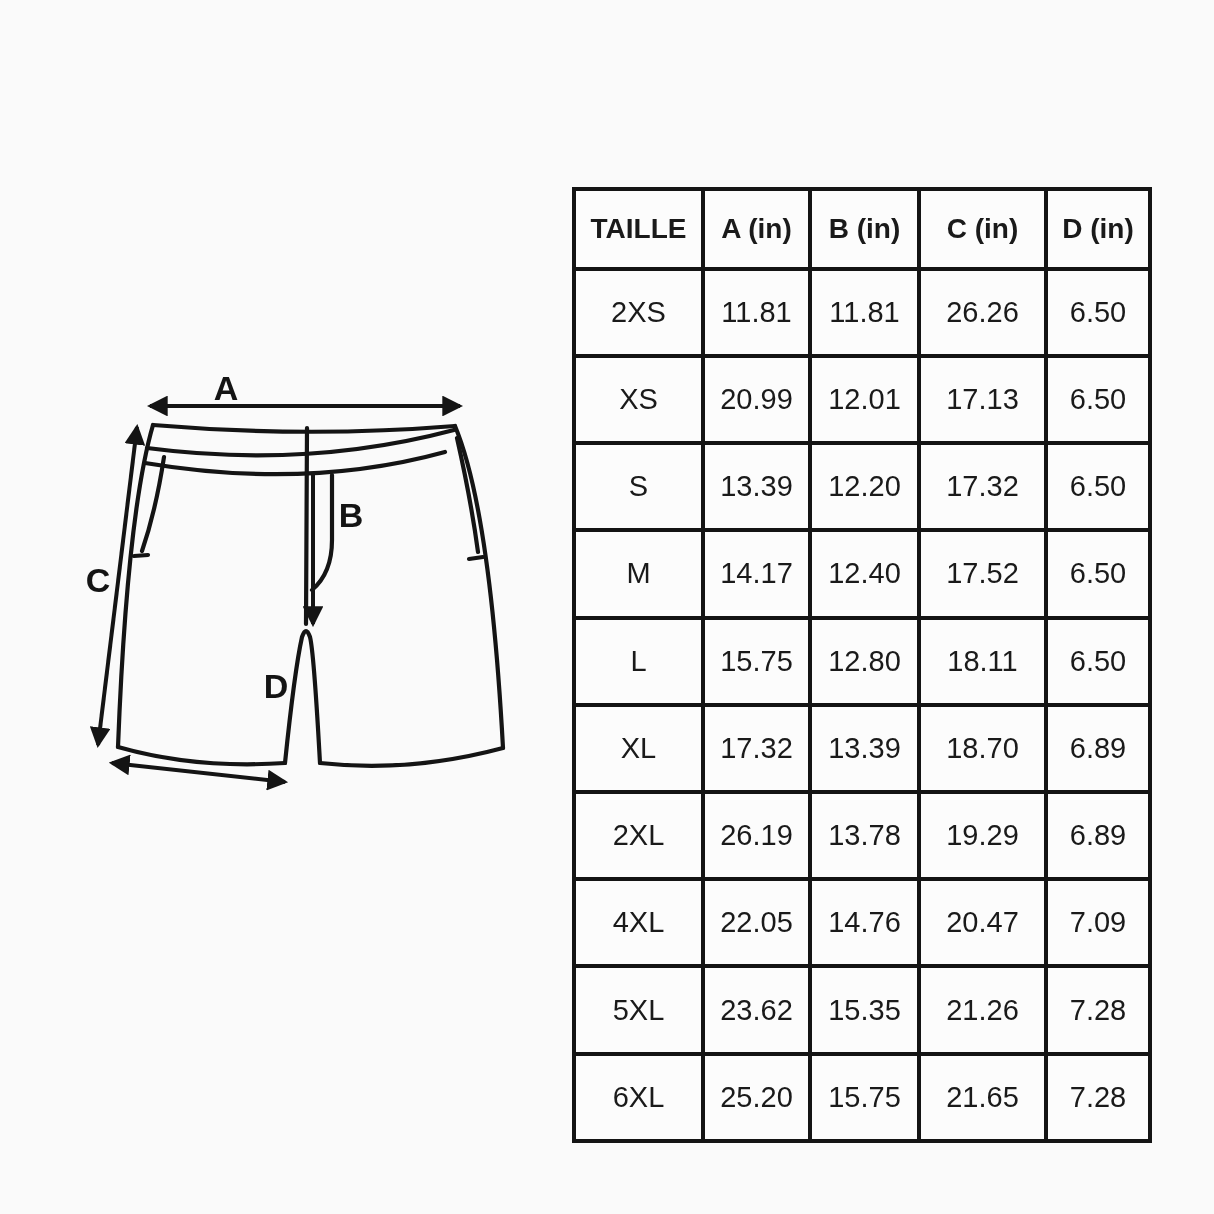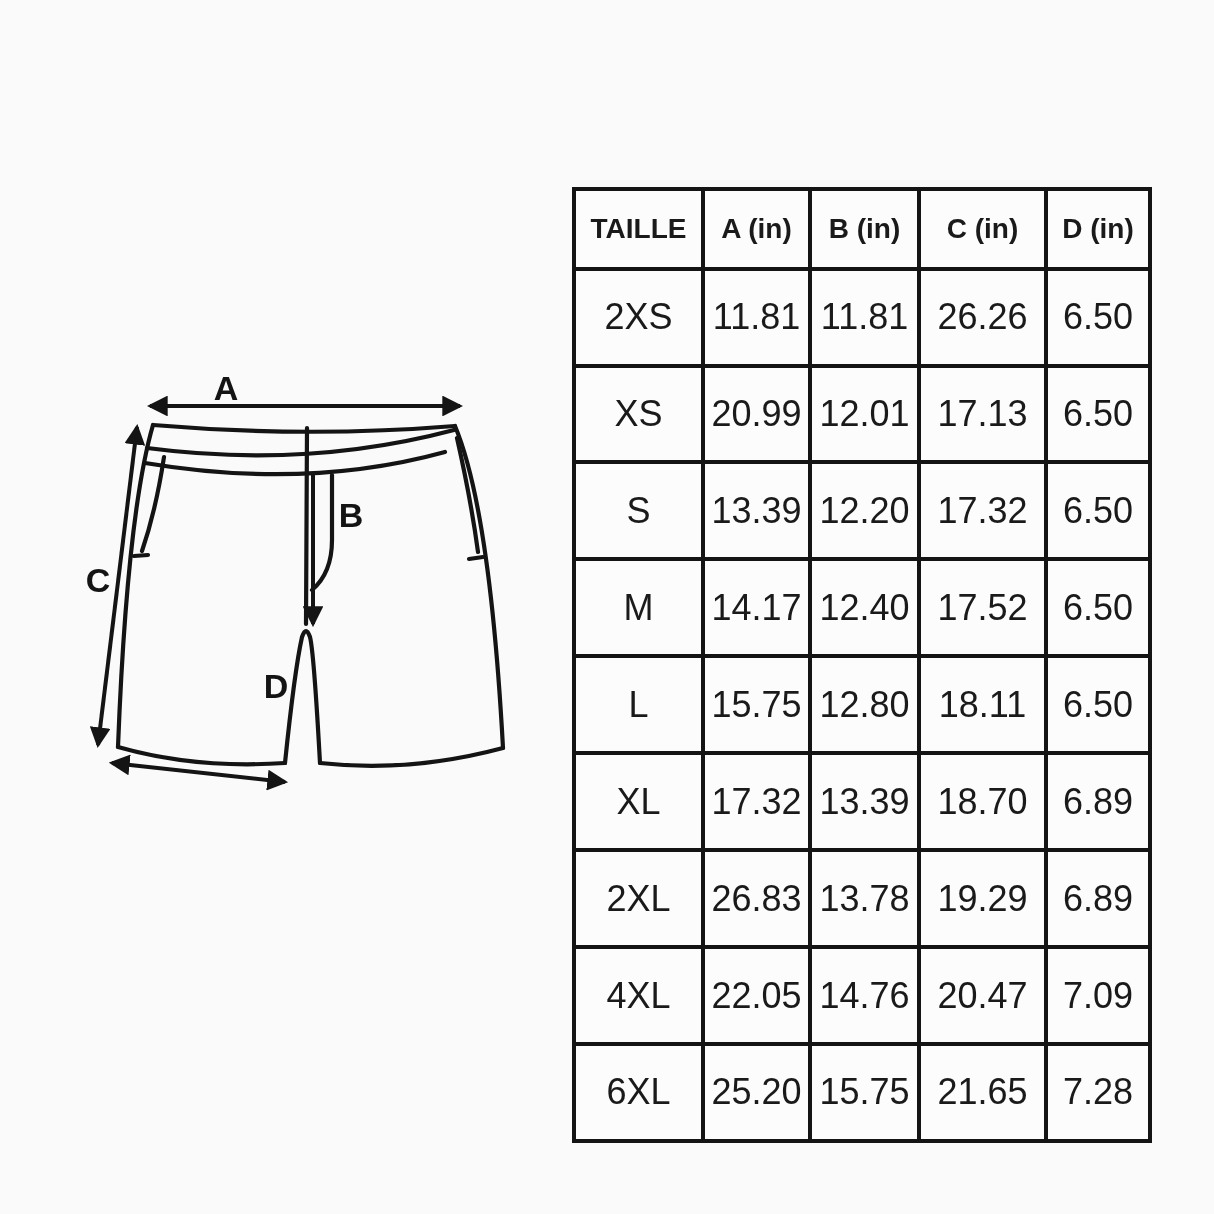--- a/index.html
+++ b/index.html
@@ -66,21 +66,21 @@
     vertical-align: middle;
   }
   table.size-table tr {
     height: 79.6px;
   }
   table.size-table th {
     font-size: 28px;
     font-weight: 700;
   }
   table.size-table td {
-    font-size: 36px;
+    font-size: 29px;
     font-weight: 400;
   }
 </style>
 </head>
 <body>
 
 <div class="page">
 
   <div class="diagram-wrap">
     <svg viewBox="0 0 470 450">
@@ -190,33 +190,40 @@
       </tr>
       <tr>
         <td>XL</td>
         <td>17.32</td>
         <td>13.39</td>
         <td>18.70</td>
         <td>6.89</td>
       </tr>
       <tr>
         <td>2XL</td>
-        <td>26.83</td>
+        <td>26.19</td>
         <td>13.78</td>
         <td>19.29</td>
         <td>6.89</td>
       </tr>
       <tr>
         <td>4XL</td>
         <td>22.05</td>
         <td>14.76</td>
         <td>20.47</td>
         <td>7.09</td>
       </tr>
       <tr>
+        <td>5XL</td>
+        <td>23.62</td>
+        <td>15.35</td>
+        <td>21.26</td>
+        <td>7.28</td>
+      </tr>
+      <tr>
         <td>6XL</td>
         <td>25.20</td>
         <td>15.75</td>
         <td>21.65</td>
         <td>7.28</td>
       </tr>
     </tbody>
   </table>
 
 </div>

